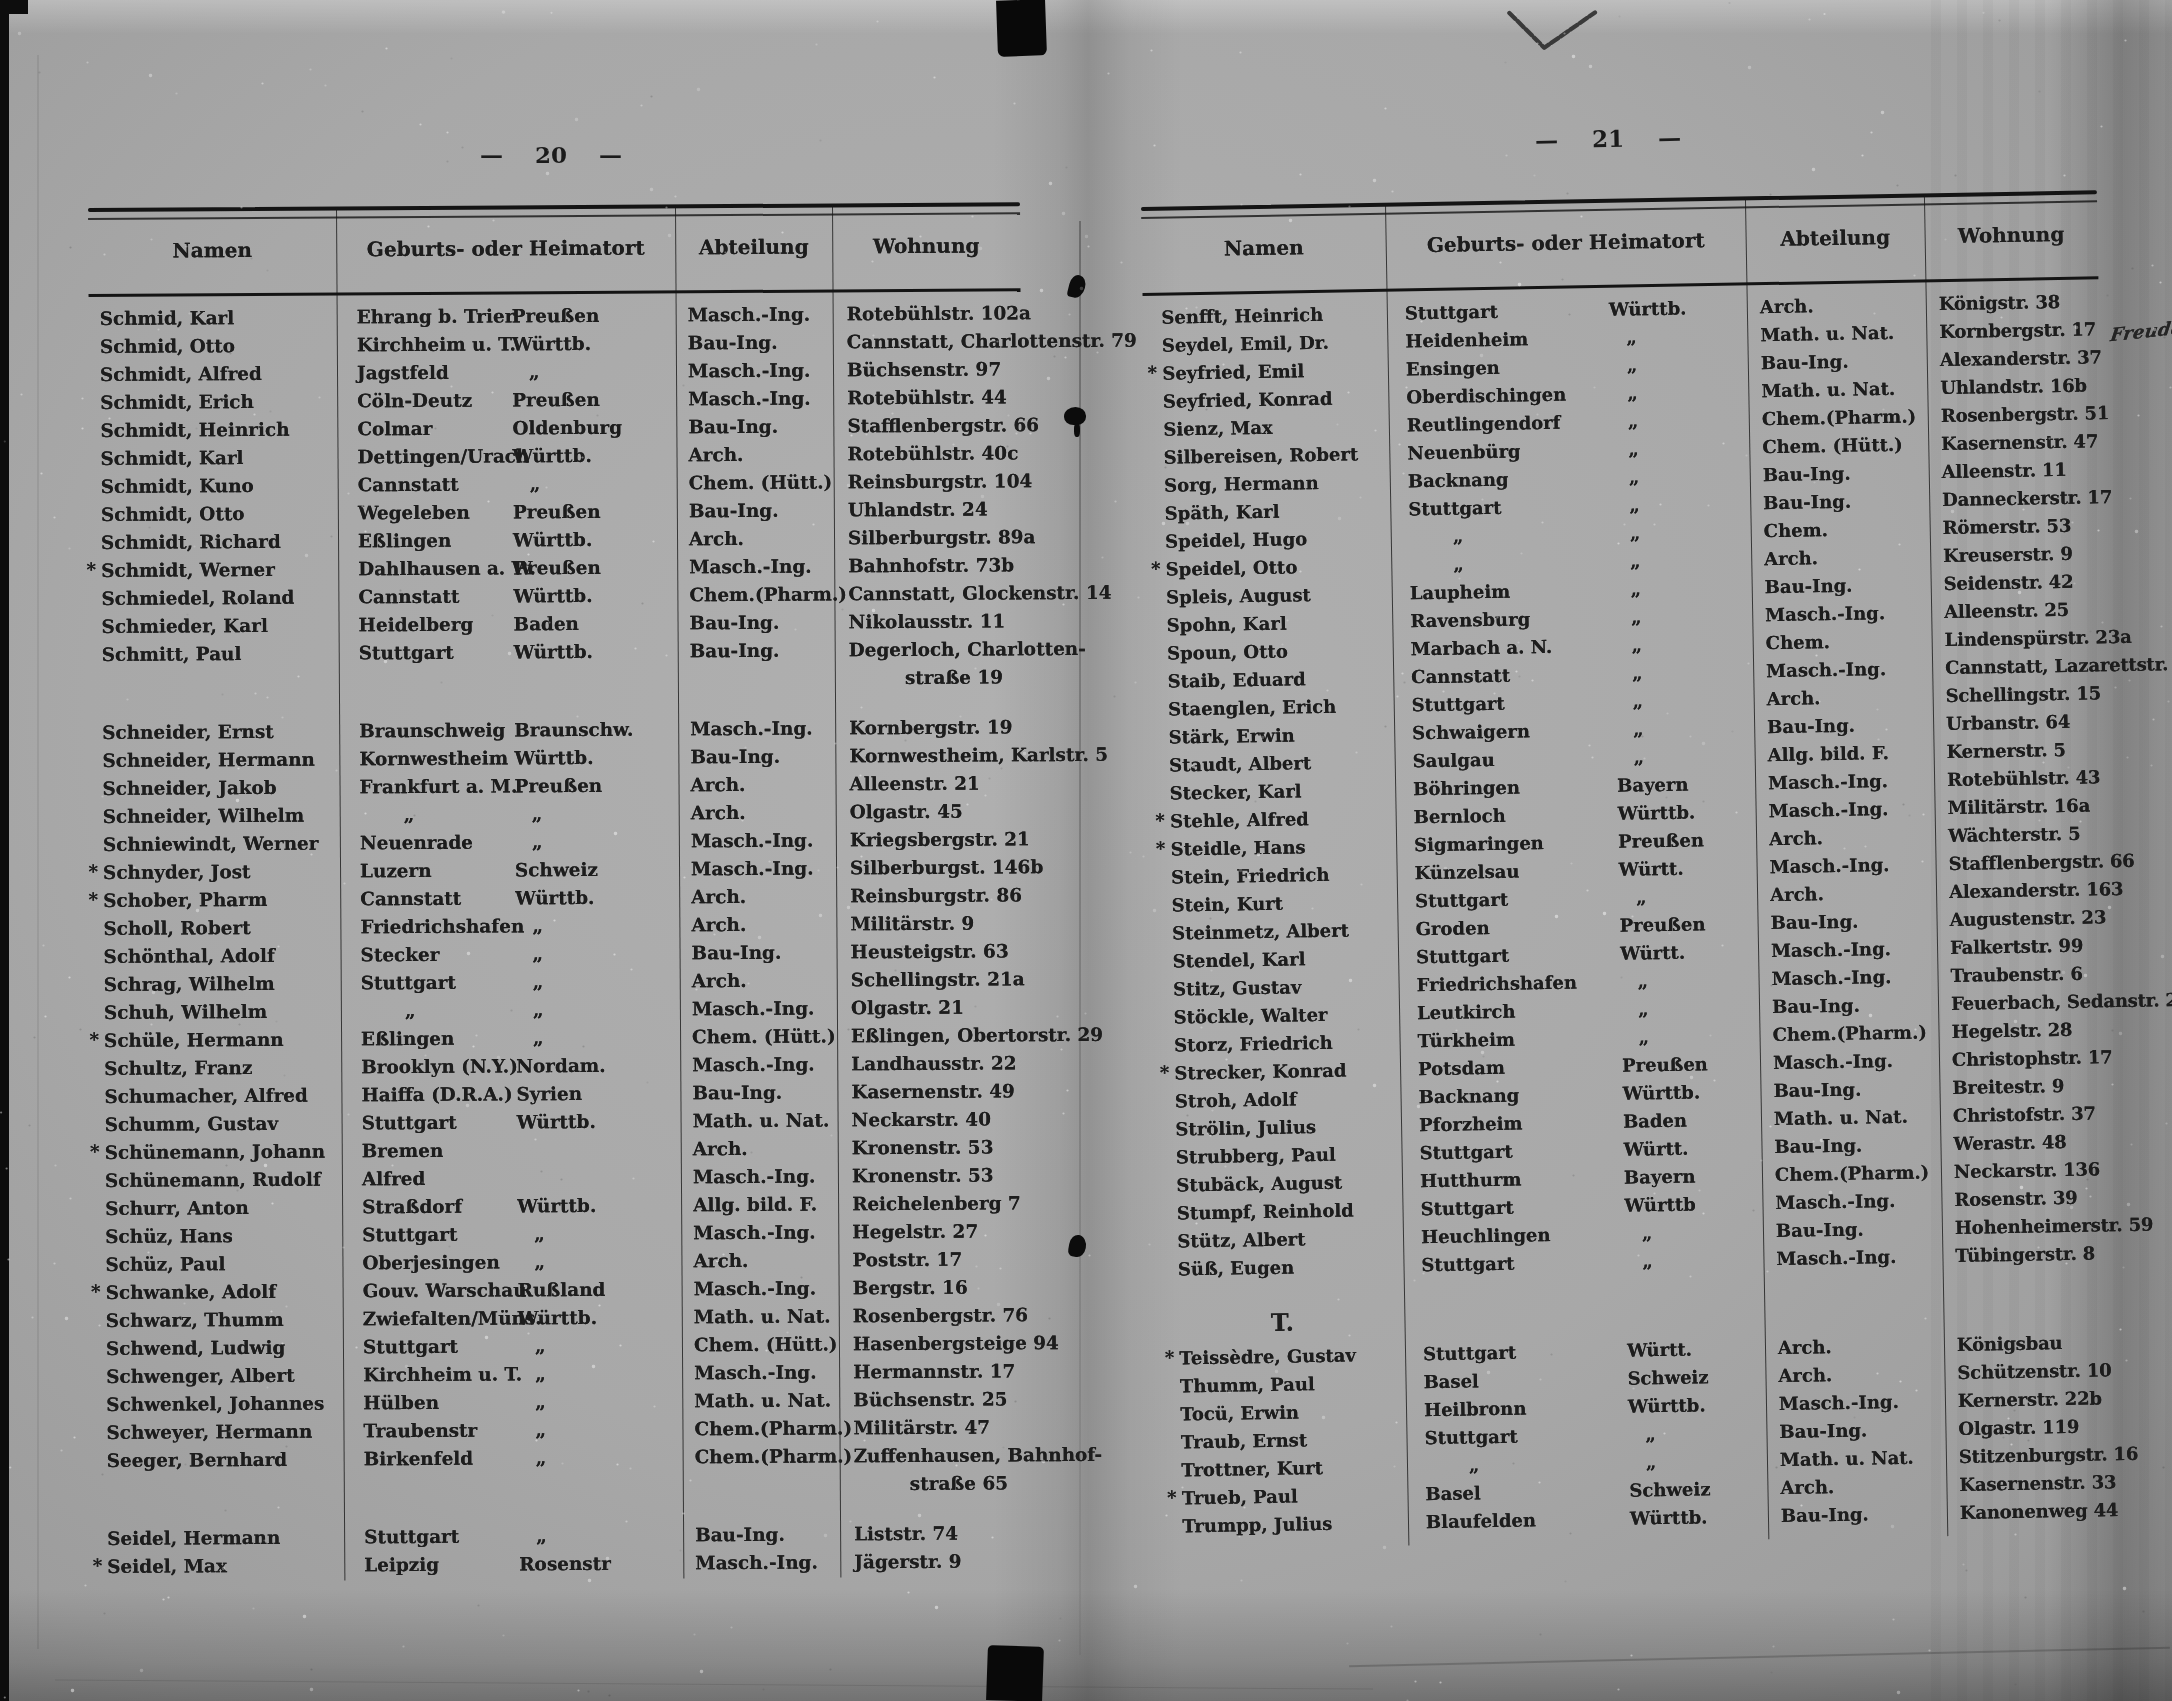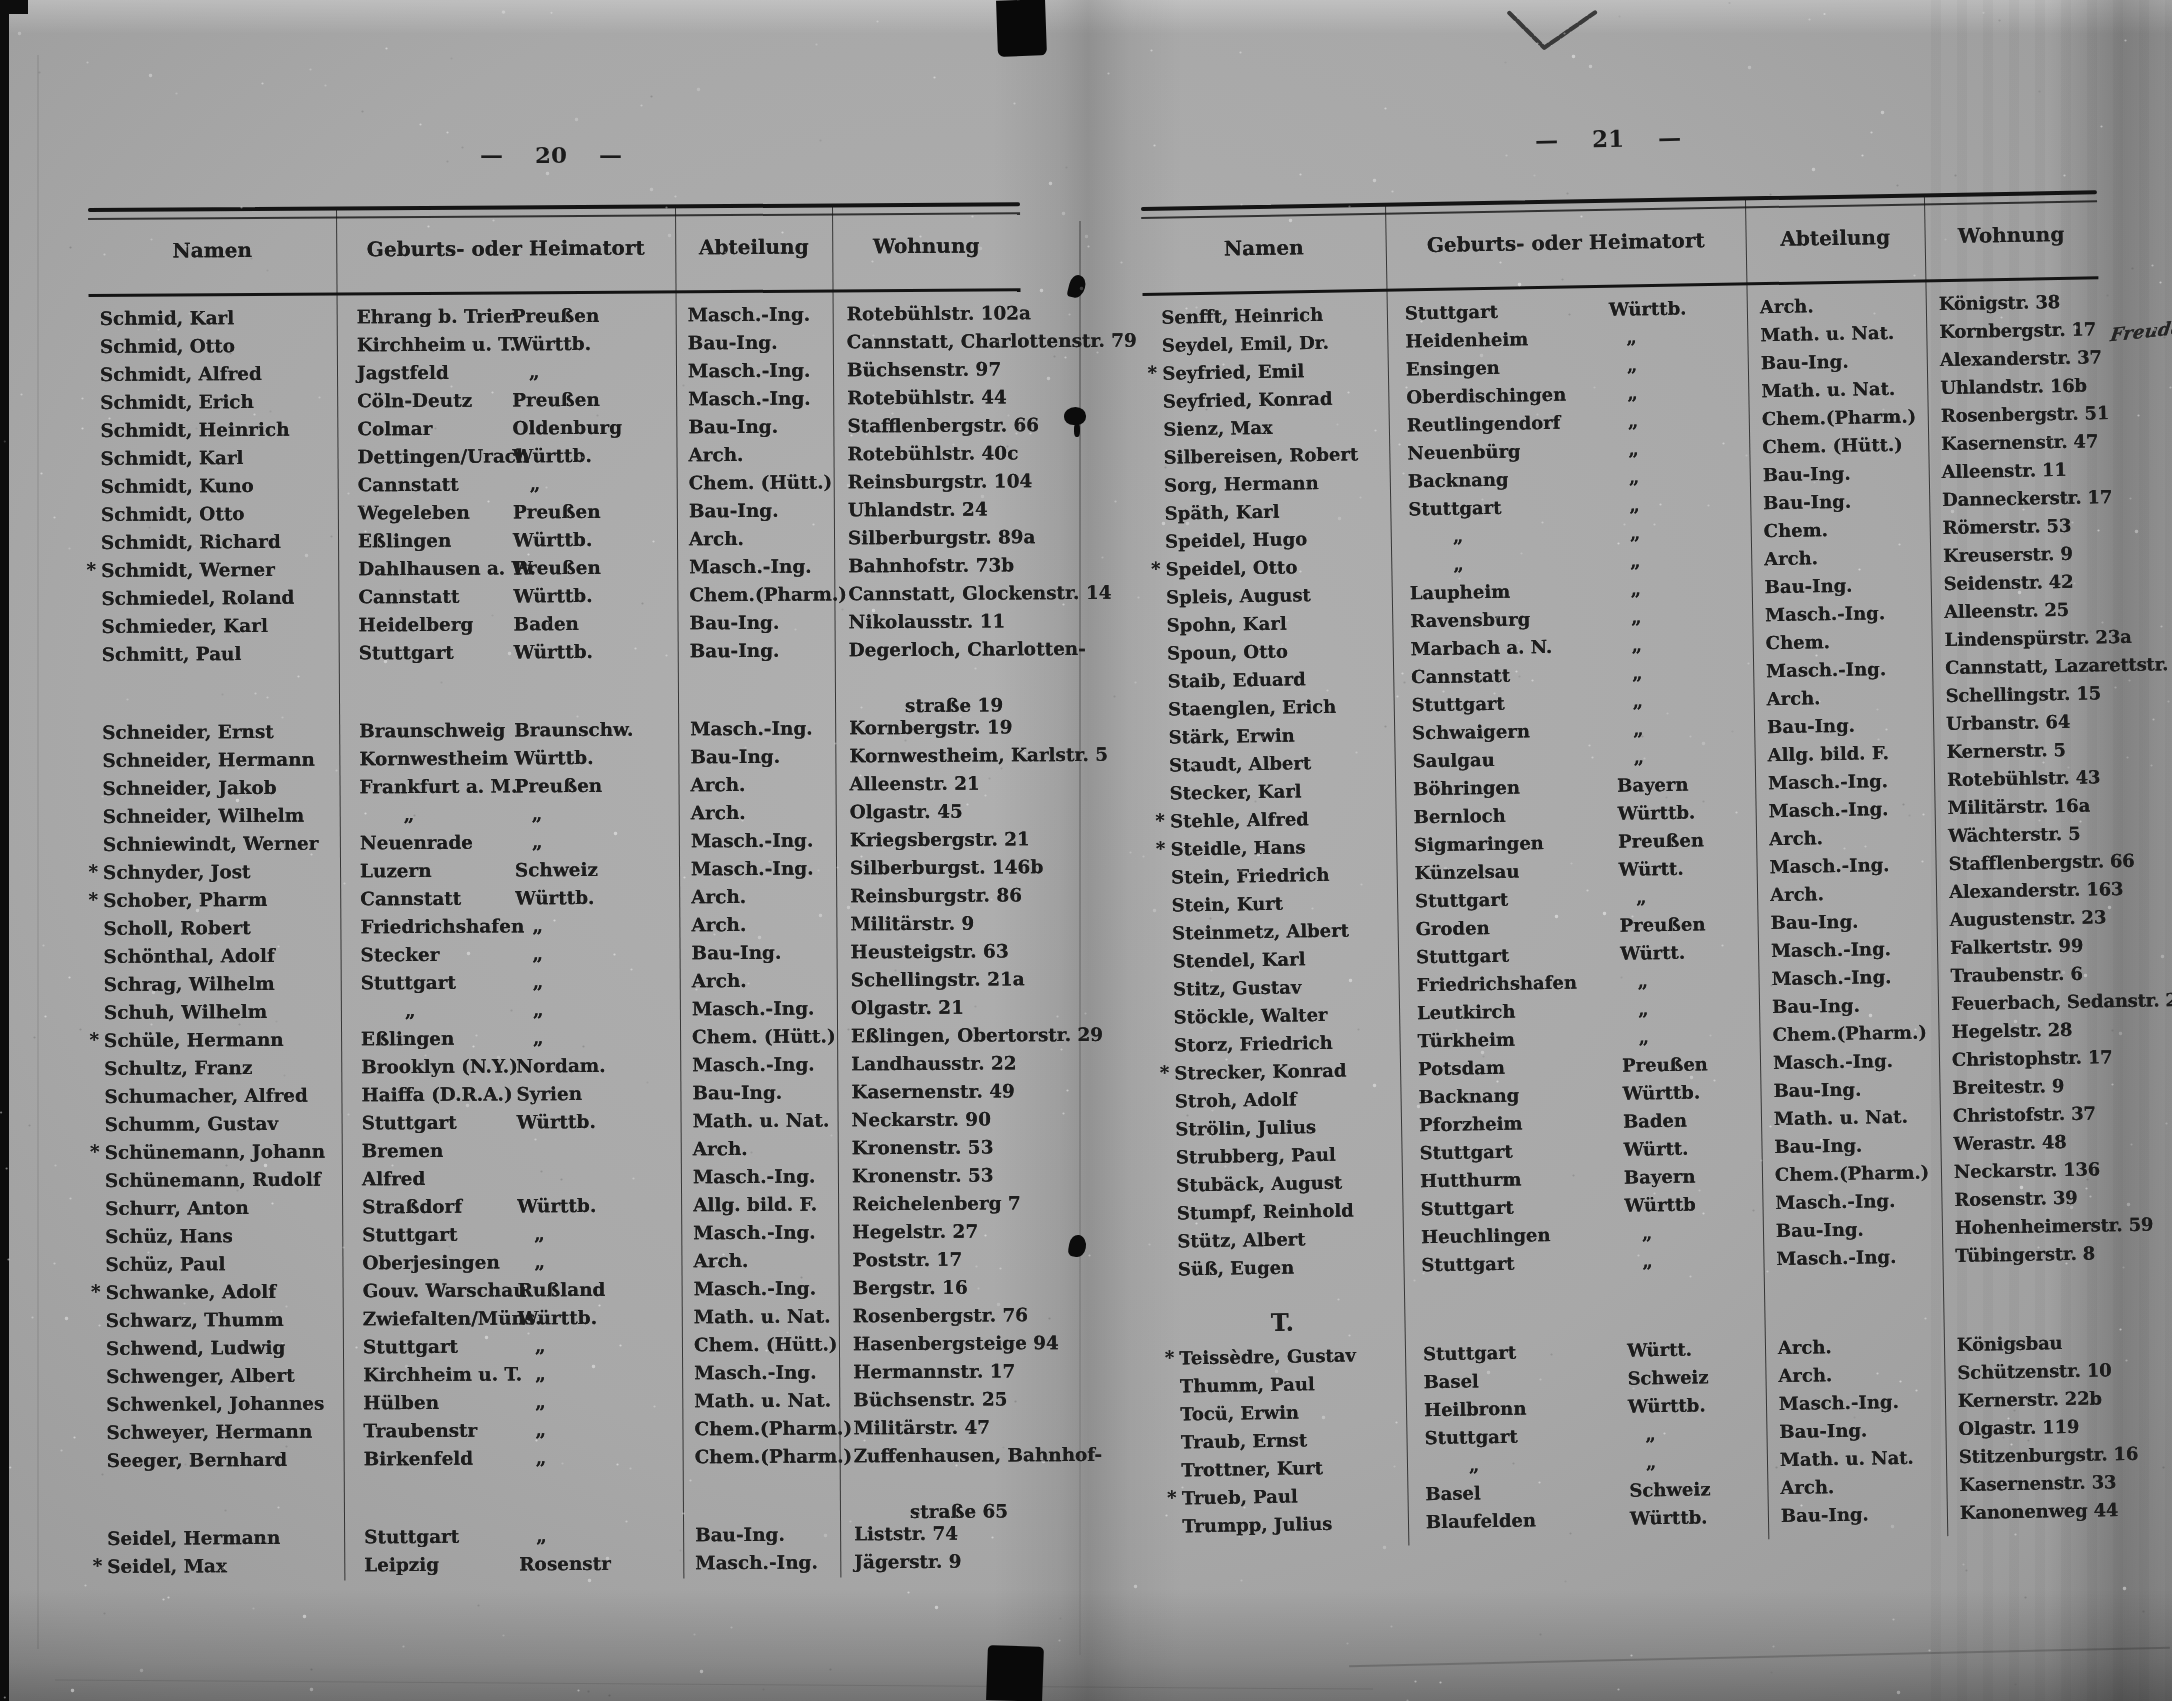--- a/index.html
+++ b/index.html
@@ -59,21 +59,21 @@
   .group + .group{margin-top:22px;}
   .section-heading{width:var(--d1);text-align:center;font-size:24px;height:39px;line-height:37px;}
   .row{position:relative;height:28px;}
   .row.tall{height:56px;}
   .c{position:absolute;white-space:nowrap;top:0;}
   .name{left:var(--nx);} .ort{left:var(--ox);} .staat{left:var(--sx);}
   .abt{left:var(--ax);} .wohn{left:var(--wx);}
   .ort.dt{left:calc(var(--ox) + 44px);} .staat.dt{left:calc(var(--sx) + 17px);}
   .star{position:absolute;left:-14.7px;top:-1.2px;}
   #pr .wohn{letter-spacing:-0.2px;}
-  .w2{position:absolute;left:56px;top:28px;margin-top:28px;}
+  .w2{position:absolute;left:56px;top:28px;}
   .note{display:inline-block;margin-left:14.7px;font-size:18px;font-weight:bold;font-style:italic;
         transform:rotate(-5deg) skewX(-14deg);opacity:.92;letter-spacing:0.3px;}
   #speckles{position:absolute;left:0;top:0;width:0.6px;height:0.6px;pointer-events:none;}
   #speckles div{position:absolute;left:0;top:0;width:1.2px;height:1.2px;border-radius:50%;}
 </style>
 </head>
 <body>
 
 <div id="scan">
 
@@ -313,21 +313,21 @@
             <span class="c ort">Haiffa (D.R.A.)</span>
             <span class="c staat">Syrien</span>
             <span class="c abt">Bau-Ing.</span>
             <span class="c wohn"><span class="w1">Kasernenstr. 49</span></span>
           </div>
           <div class="row">
             <span class="c name"><span class="nm">Schumm, Gustav</span></span>
             <span class="c ort">Stuttgart</span>
             <span class="c staat">Württb.</span>
             <span class="c abt">Math. u. Nat.</span>
-            <span class="c wohn"><span class="w1">Neckarstr. 90</span></span>
+            <span class="c wohn"><span class="w1">Neckarstr. 40</span></span>
           </div>
           <div class="row">
             <span class="c name"><span class="star">*</span><span class="nm">Schünemann, Johann</span></span>
             <span class="c ort">Bremen</span>
             <span class="c abt">Arch.</span>
             <span class="c wohn"><span class="w1">Kronenstr. 53</span></span>
           </div>
           <div class="row">
             <span class="c name"><span class="nm">Schünemann, Rudolf</span></span>
             <span class="c ort">Alfred</span>

